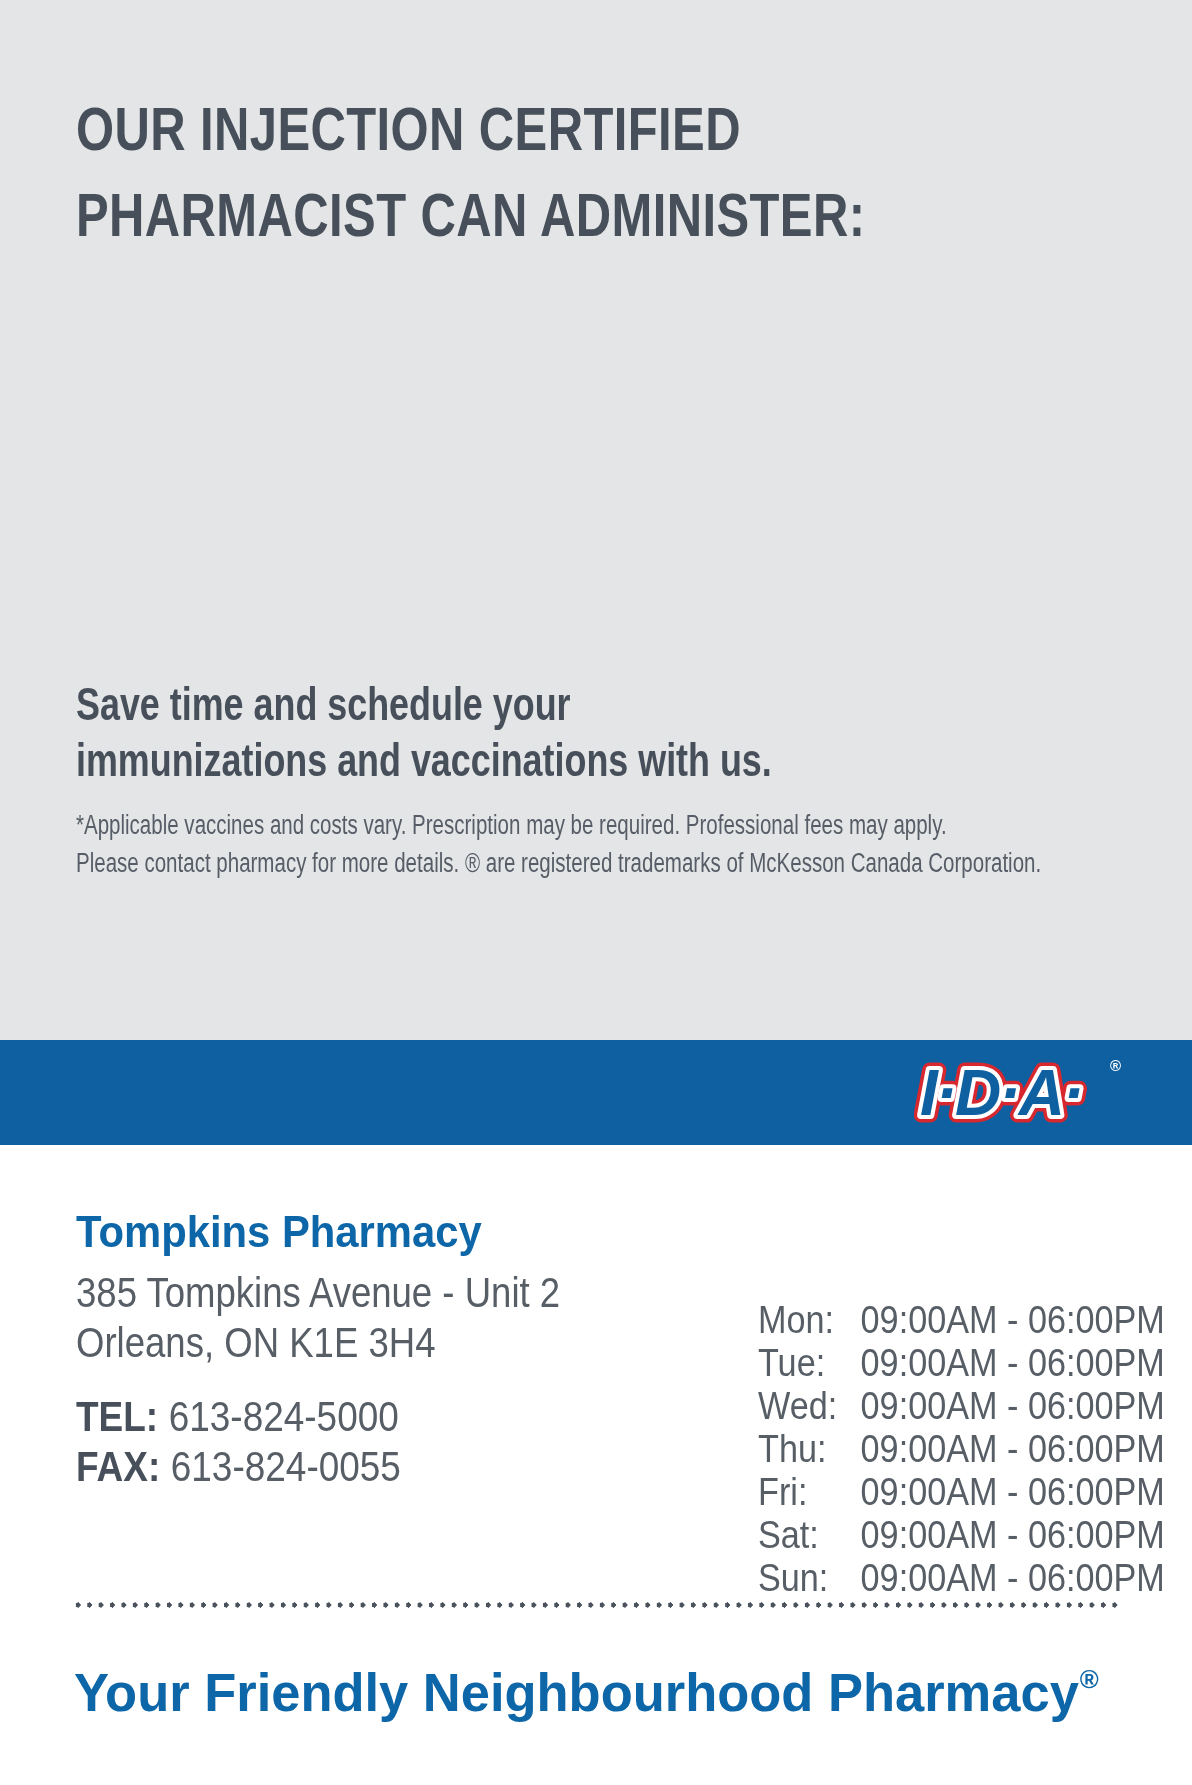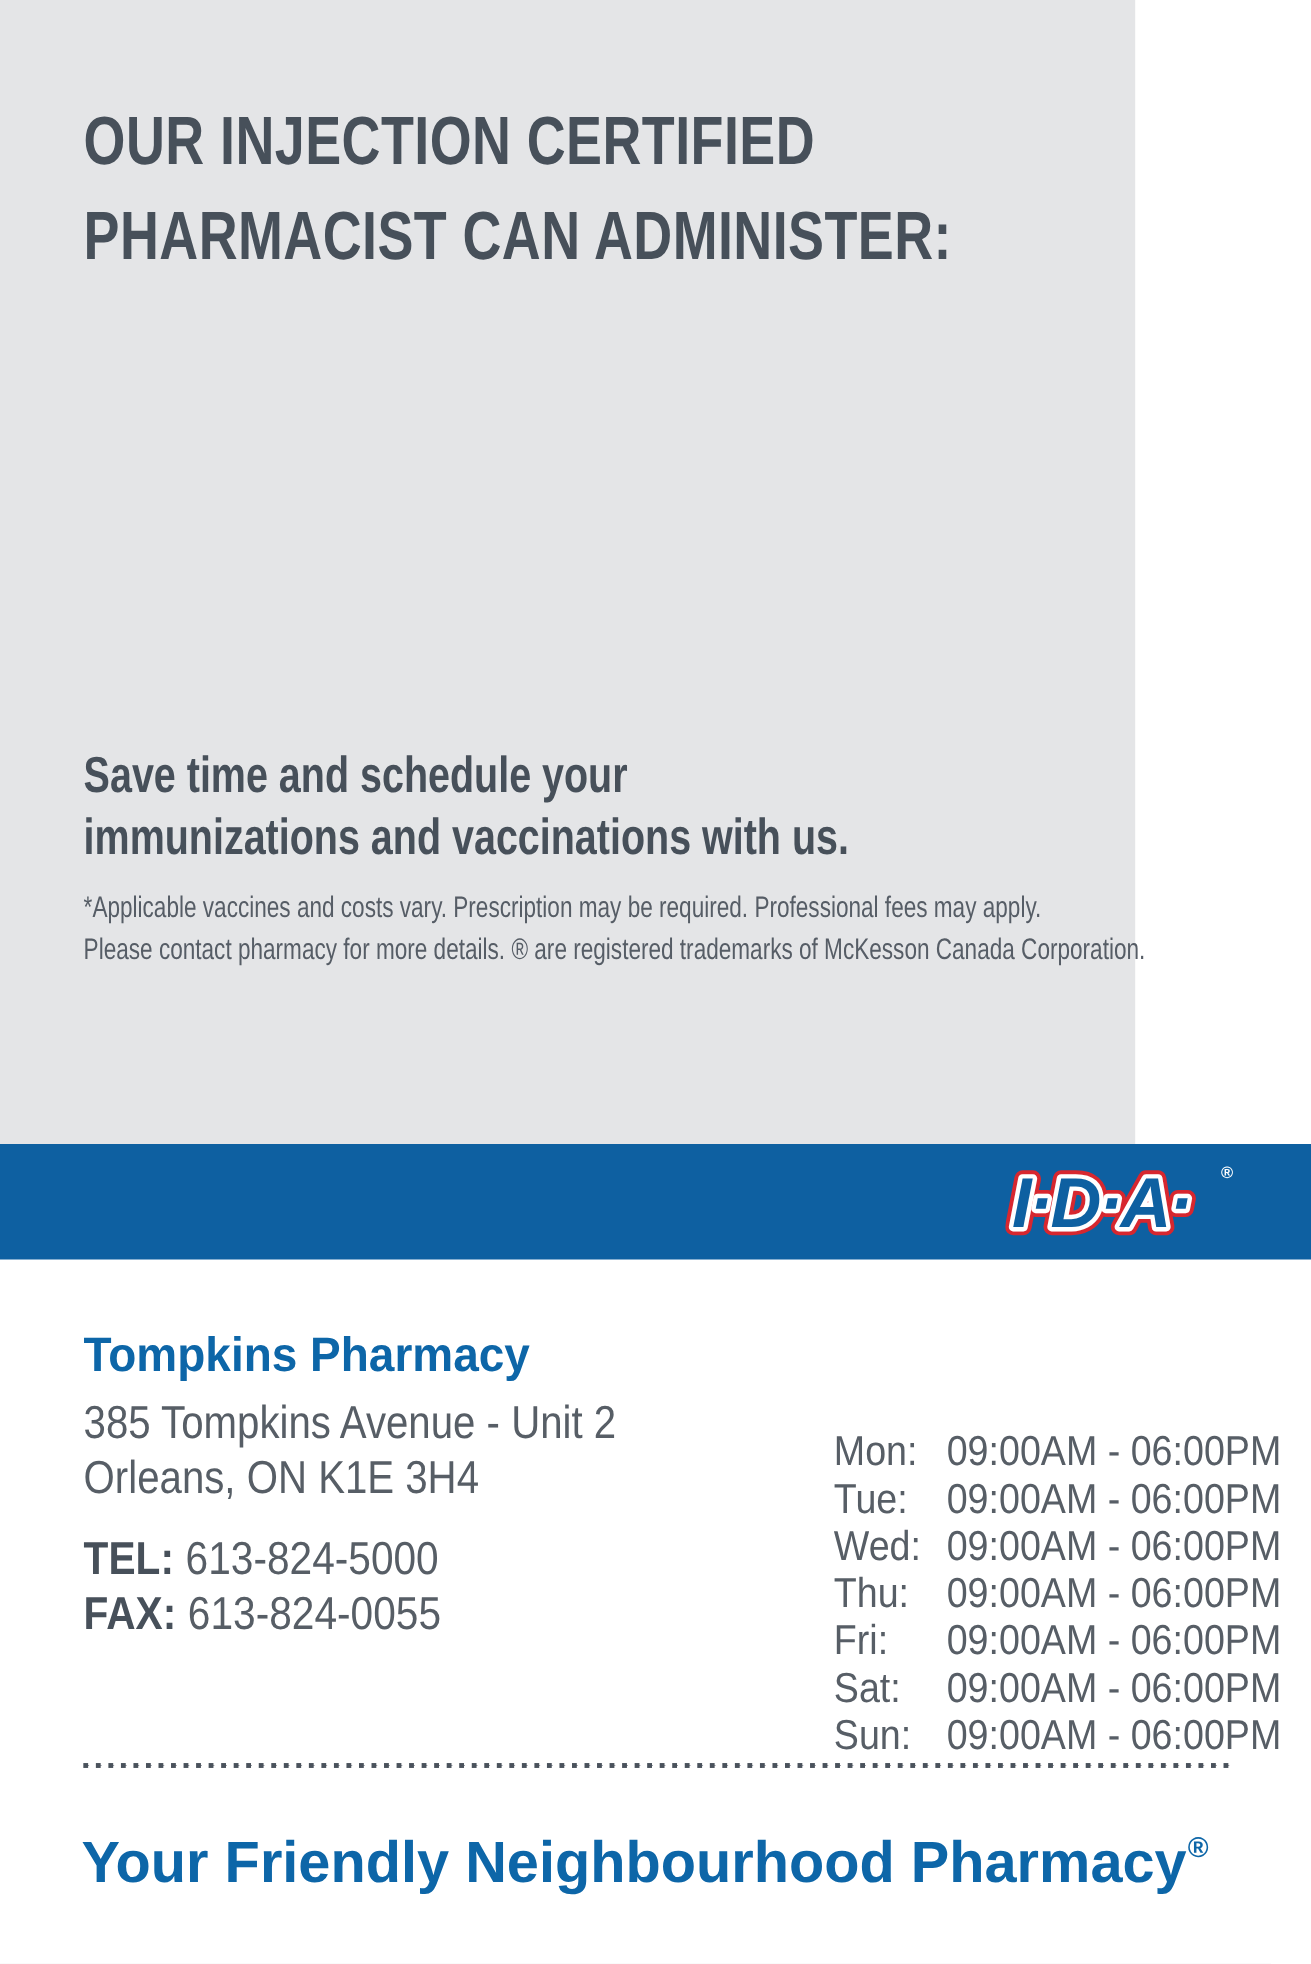--- a/index.html
+++ b/index.html
@@ -7,21 +7,21 @@
     position:relative;
     width:1192px; height:1785px;
     background:#ffffff;
     overflow:hidden;
     font-family:"Liberation Sans","DejaVu Sans",sans-serif;
   }
 
   
   .hero {
     position:absolute; left:0; top:0;
-    width:1032px; height:1040px;
+    width:1192px; height:1040px;
     background:#e4e5e7;
   }
   .hero-heading {
     position:absolute; left:76px; top:86px; margin:0;
     font-size:62px; font-weight:bold; line-height:86px;
     color:#47505a; letter-spacing:0.5px; white-space:nowrap;
     transform:scaleX(0.79); transform-origin:left top;
   }
   .hero-heading span { display:block; }
   .hero-subheading {

